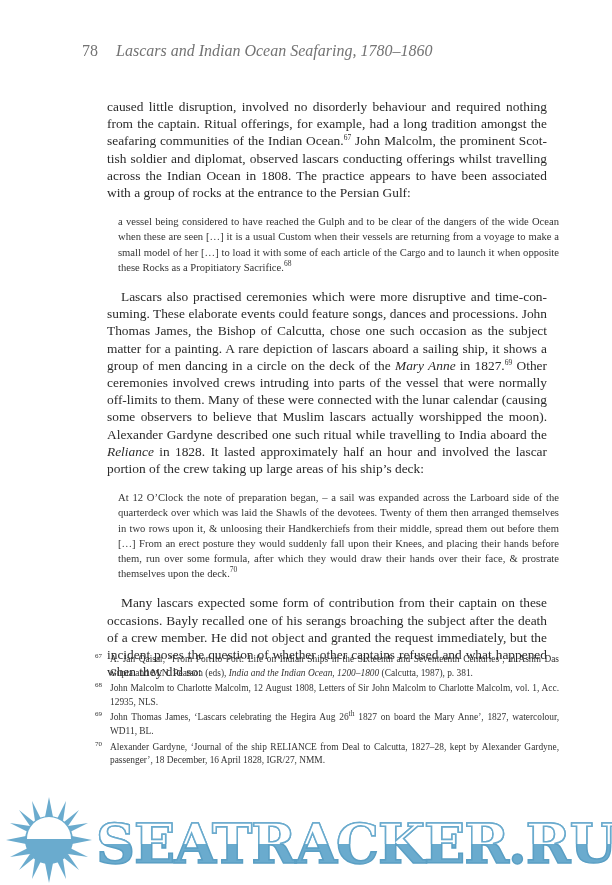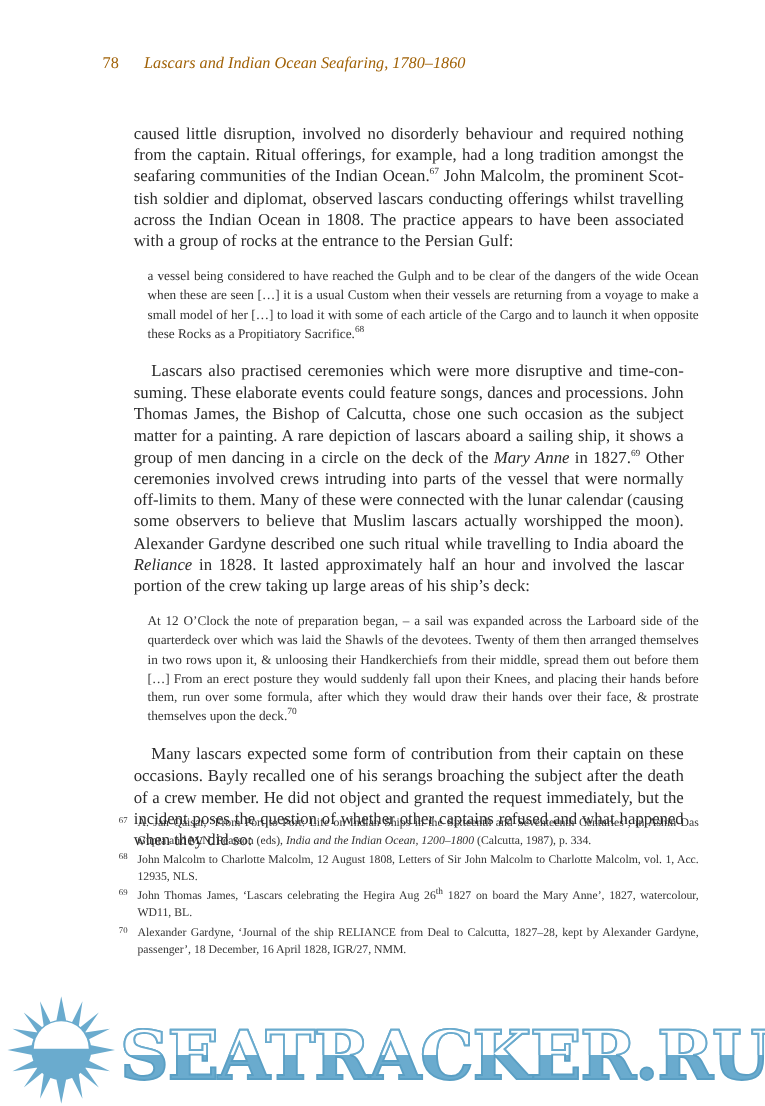--- a/index.html
+++ b/index.html
@@ -1,19 +1,19 @@
 <!DOCTYPE html>
 <html><head>
 <meta charset="utf-8">
 <style>
   html, body { margin: 0; padding: 0; background: #ffffff; }
   body { width: 612px; height: 885px; position: relative; overflow: hidden;
          font-family: "Liberation Serif", "DejaVu Serif", serif; color: #2a2a2a; }
   .page { position: absolute; left: 0; top: 0; width: 612px; height: 885px; }
-  .running-head { position: absolute; left: 82px; top: 42px; font-size: 13px; color: #a16207; }
+  .running-head { position: absolute; left: 82px; top: 42px; font-size: 16px; color: #737373; }
   .running-head .num { display: inline-block; width: 30px; }
   .running-head .title { font-style: italic; }
   .body { position: absolute; left: 95px; top: 86px; width: 464px; }
   p.para { margin: 12px; font-size: 13.4px; line-height: 17.2px; text-align: justify; hyphens: manual; }
   p.para.indent { text-indent: 14px; }
   .block { margin: 13px 0 13px 23px; font-size: 10.6px; line-height: 15.2px; text-align: justify; color: #333; }
   sup { font-size: 7.5px; line-height: 0; vertical-align: super; }
   .fn-section { position: absolute; left: 95px; top: 653px; width: 464px; font-size: 9.4px; line-height: 13.6px; color: #333; }
   .fn { display: flex; }
   .fn .fnum { width: 15px; flex: 0 0 15px; font-size: 7px; position: relative; top: -3px; }
@@ -43,21 +43,21 @@
     <p class="para indent"><span>Lascars also practised ceremonies which were more disruptive and time-con­suming. These elaborate events could feature songs, dances and processions. John Thomas James, the Bishop of Calcutta, chose one such occasion as the subject matter for a painting. A rare depiction of lascars aboard a sailing ship, it shows a group of men dancing in a circle on the deck of the </span><i>Mary Anne</i><span> in 1827.</span><sup>69</sup><span> Other ceremonies involved crews intruding into parts of the vessel that were normally off-limits to them. Many of these were connected with the lunar calendar (causing some observers to believe that Muslim lascars actually worshipped the moon). Alexander Gardyne described one such ritual while travelling to India aboard the </span><i>Reliance</i><span> in 1828. It lasted approximately half an hour and involved the lascar por­tion of the crew taking up large areas of his ship’s deck:</span></p>
 
     <div class="block"><span>At 12 O’Clock the note of preparation began, – a sail was expanded across the Larboard side of the quarterdeck over which was laid the Shawls of the devotees. Twenty of them then ar­ranged themselves in two rows upon it, &amp; unloosing their Handkerchiefs from their middle, spread them out before them […] From an erect posture they would suddenly fall upon their Knees, and placing their hands before them, run over some formula, after which they would draw their hands over their face, &amp; prostrate themselves upon the deck.</span><sup>70</sup></div>
 
     <p class="para indent"><span>Many lascars expected some form of contribution from their captain on these occasions. Bayly recalled one of his serangs broaching the subject after the death of a crew member. He did not object and granted the request immediately, but the incident poses the question of whether other captains refused and what hap­pened when they did so:</span></p>
   </div>
 
   <div class="fn-section">
     <div class="fn">
       <span class="fnum">67</span>
-      <span class="ftext"><span>A. Jan Qaisar, ‘From Port to Port: Life on Indian Ships in the Sixteenth and Seventeenth Centuries’, in Ashin Das Gupta and M.N. Pearson (eds), </span><i>India and the Indian Ocean, 1200–1800</i><span> (Calcutta, 1987), p. 334.</span></span>
+      <span class="ftext"><span>A. Jan Qaisar, ‘From Port to Port: Life on Indian Ships in the Sixteenth and Seventeenth Centuries’, in Ashin Das Gupta and M.N. Pearson (eds), </span><i>India and the Indian Ocean, 1200–1800</i><span> (Calcutta, 1987), p. 381.</span></span>
     </div>
     <div class="fn">
       <span class="fnum">68</span>
       <span class="ftext">John Malcolm to Charlotte Malcolm, 12 August 1808, Letters of Sir John Malcolm to Charlotte Malcolm, vol. 1, Acc. 12935, NLS.</span>
     </div>
     <div class="fn">
       <span class="fnum">69</span>
       <span class="ftext"><span>John Thomas James, ‘Lascars celebrating the Hegira Aug 26</span><sup>th</sup><span> 1827 on board the Mary Anne’, 1827, watercolour, WD11, BL.</span></span>
     </div>
     <div class="fn">

